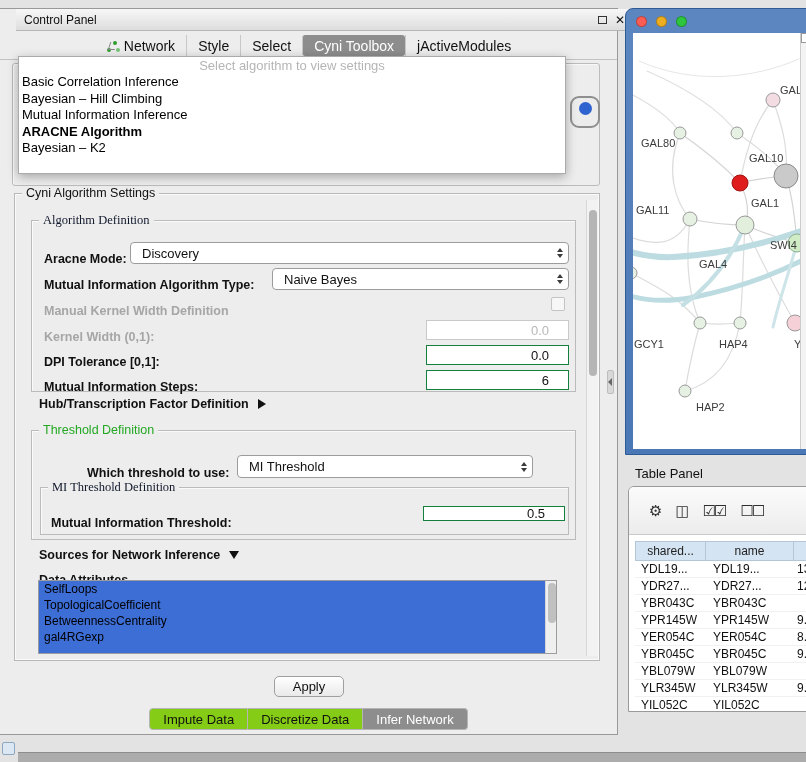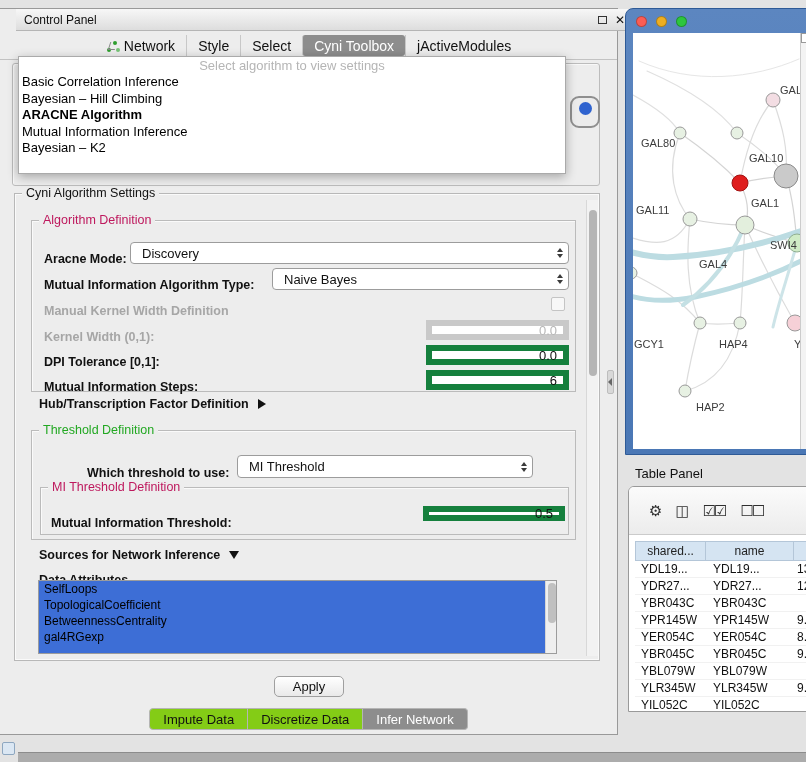--- a/index.html
+++ b/index.html
@@ -38,35 +38,35 @@
   #algo-popup{position:absolute;left:18px;top:47px;width:548px;height:118px;background:#fff;
               border:1px solid #aaa;box-shadow:0 3px 10px rgba(0,0,0,.3);z-index:5;}
   #popup-placeholder{height:17px;line-height:17px;text-align:center;color:#b5b5b5;font-size:13px;}
   .pop-item{height:16.5px;line-height:16.5px;padding-left:3px;font-size:13px;color:#000;}
   .pop-item.bold{font-weight:bold;}
 
   
   #settings-group{position:absolute;left:14px;top:184px;width:586px;height:468px;
                   border:1px solid #b8b8b8;box-shadow:inset 1px 1px 0 #fafafa, inset -1px -1px 0 #fafafa;}
   .gtitle{position:absolute;top:-8px;left:7px;background:#ededed;padding:0 4px;font-size:12.5px;white-space:nowrap;}
-  .gtitle.blue{color:#be185d;}
+  .gtitle.blue{color:#0f172a;font-family:Liberation Serif, serif;}
   .gtitle.green{color:#22a822;}
   .inner-group{position:absolute;border:1px solid #bbb;box-shadow:inset 1px 1px 0 #fafafa;}
   .blabel{position:absolute;font-size:12.5px;font-weight:bold;line-height:16px;white-space:nowrap;margin-top:6px;}
   .blabel.disabled{color:#a6a6a6;}
   .combo{position:absolute;background:#fff;border:1px solid #9c9c9c;border-radius:4px;font-size:13px;
          display:flex;align-items:center;padding-left:11px;}
   .stepper{position:absolute;right:5px;top:50%;transform:translateY(-50%);display:flex;flex-direction:column;
            gap:2px;align-items:center;}
   .tri-up{width:0;height:0;border-left:3.5px solid transparent;border-right:3.5px solid transparent;
           border-bottom:4.5px solid #3a3a3a;}
   .tri-down{width:0;height:0;border-left:3.5px solid transparent;border-right:3.5px solid transparent;
           border-top:4.5px solid #3a3a3a;}
-  .tfield{position:absolute;background:#fff;border:6px solid #15803d;font-size:13px;display:flex;
-          align-items:center;justify-content:flex-end;padding-right:6px;}
+  .tfield{position:absolute;background:#fff;border:1px solid #15803d;font-size:13px;display:flex;
+          align-items:center;justify-content:flex-end;padding-right:19px;}
   .tfield.disabled{color:#b8b8b8;border-color:#c9c9c9;}
   .checkbox{position:absolute;width:14px;height:14px;border:1px solid #c4c4c4;background:#f7f7f7;border-radius:2px;}
   .section-row{position:absolute;display:flex;align-items:center;font-size:12.5px;font-weight:bold;}
   .arrow-right{display:inline-block;width:0;height:0;border-top:5px solid transparent;
           border-bottom:5px solid transparent;border-left:8px solid #111;margin-left:9px;}
   .arrow-down-tri{display:inline-block;width:0;height:0;border-left:5px solid transparent;
           border-right:5px solid transparent;border-top:8px solid #111;margin-left:9px;}
   #attr-list{position:absolute;left:23px;top:386px;width:519px;height:74px;background:#fff;
              border:1px solid #9c9c9c;overflow:hidden;}
   .attr-item{height:16px;line-height:16px;padding-left:5px;font-size:12px;color:#000000;background:#3d6ed6;
@@ -157,22 +157,22 @@
 
   <div id="underlay"></div>
   <div id="frag-button"></div>
   <div id="frag-dot"></div>
 
   <div id="algo-popup">
     <div id="popup-placeholder">Select algorithm to view settings</div>
     <div id="popup-items">
         <div class="pop-item">Basic Correlation Inference</div>
         <div class="pop-item">Bayesian – Hill Climbing</div>
+        <div class="pop-item">Mutual Information Inference</div>
         <div class="pop-item bold">ARACNE Algorithm</div>
-        <div class="pop-item">Mutual Information Inference</div>
         <div class="pop-item">Bayesian – K2</div>
       </div>
   </div>
 
   <div id="settings-group">
     <span class="gtitle">Cyni Algorithm Settings</span>
 
     <div class="inner-group" style="left:16px;top:26px;width:545px;height:172px;">
       <span class="gtitle blue">Algorithm Definition</span>
 

